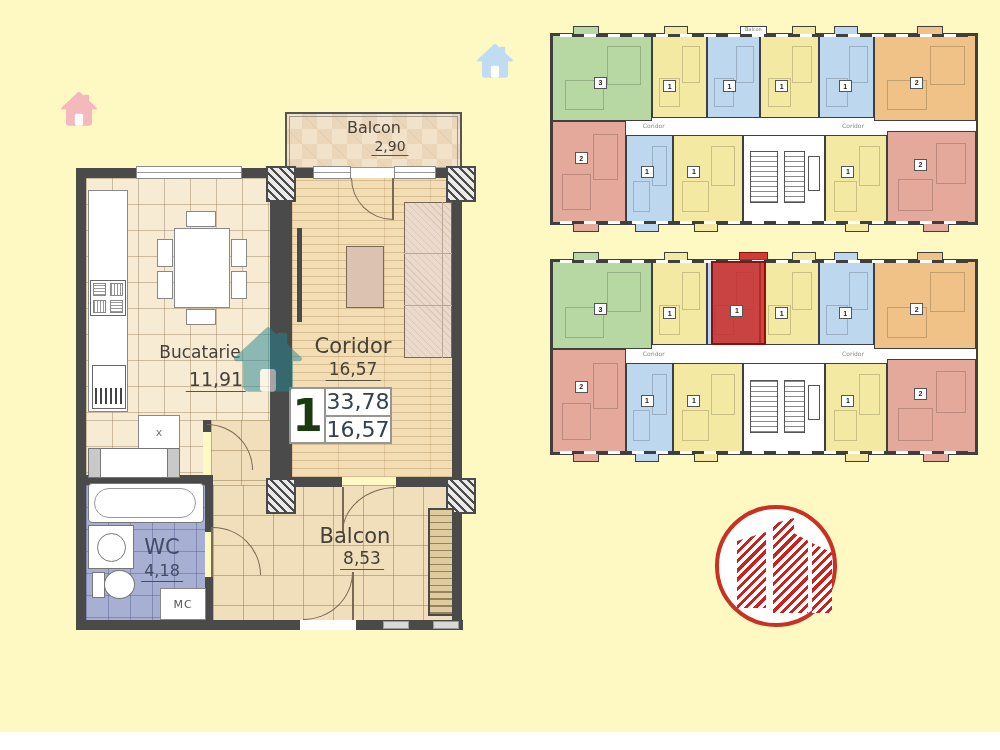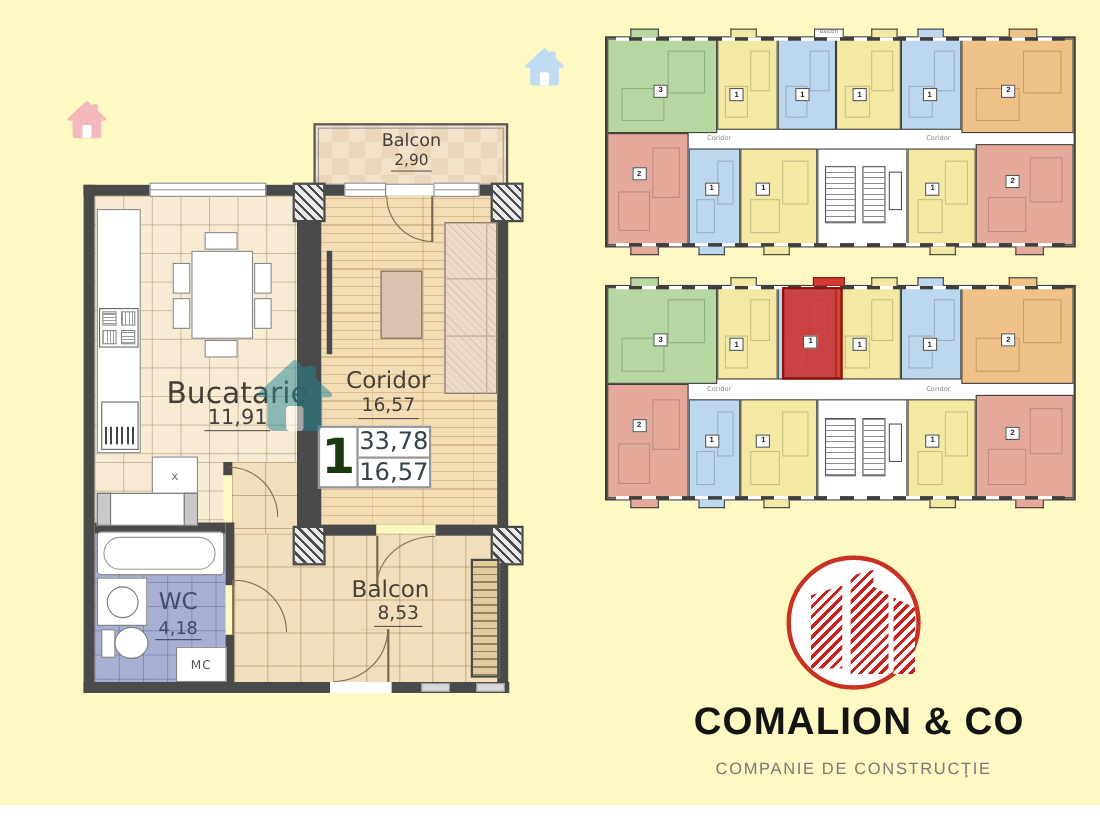--- a/index.html
+++ b/index.html
@@ -80,21 +80,21 @@
   </svg>
   <svg class="wm" style="left:476px;top:42px;width:38px;height:38px;" viewBox="0 0 64 60">
     <rect x="40" y="6" width="9" height="14" rx="2" fill="#bfdcf3"></rect>
     <path d="M32 3 L4 29 H60 Z" fill="#bfdcf3" stroke="#bfdcf3" stroke-width="4" stroke-linejoin="round"></path>
     <rect x="10" y="27" width="44" height="31" rx="5" fill="#bfdcf3"></rect>
     <rect x="25" y="38" width="14" height="20" rx="3" fill="#fff"></rect>
   </svg>
 
   <div class="floor f-balc" style="left:285px;top:112px;width:177px;height:60px;"></div>
   <div class="rlabel" style="left:374px;top:118px;font-size:16px;">Balcon</div>
-  <div class="rlabel" style="left:374px;top:138px;font-size:14px;"><span class="runder">2,90</span></div>
+  <div class="rlabel" style="left:390px;top:138px;font-size:14px;"><span class="runder">2,90</span></div>
 
   <div class="floor f-kitchen" style="left:86px;top:178px;width:184px;height:242px;"></div>
   <div class="floor f-kitchen" style="left:86px;top:420px;width:117px;height:57px;"></div>
   <div class="floor f-antreu" style="left:211px;top:420px;width:59px;height:65px;"></div>
   <div class="floor f-antreu" style="left:213px;top:485px;width:239px;height:135px;"></div>
   <div class="floor f-wood" style="left:292px;top:178px;width:160px;height:299px;"></div>
   <div class="floor f-wc" style="left:86px;top:485px;width:119px;height:135px;"></div>
 
   <div class="wall" style="left:76px;top:168px;width:387px;height:10px;"></div>
   <div class="wall" style="left:76px;top:168px;width:10px;height:462px;"></div>
@@ -166,21 +166,21 @@
   <div class="wh" style="left:88px;top:525px;width:46px;height:44px;border-color:#777;"></div>
   <div class="abs" style="left:97px;top:533px;width:29px;height:29px;border:1.5px solid #777;border-radius:50%;background:#fff;box-sizing:border-box;"></div>
   <div class="wh" style="left:92px;top:572px;width:13px;height:26px;border-color:#777;"></div>
   <div class="abs" style="left:104px;top:570px;width:31px;height:29px;background:#fff;border:1px solid #777;border-radius:50%;box-sizing:border-box;"></div>
   <div class="wh" style="left:160px;top:588px;width:46px;height:32px;border-color:#888;display:flex;align-items:center;justify-content:center;font-size:11px;letter-spacing:1px;color:#555;">
     <span>MC</span>
   </div>
 
   <div class="abs" style="left:428px;top:508px;width:26px;height:108px;background:#dfcb9e;border:2px solid #4a4a4a;box-sizing:border-box;background-image:repeating-linear-gradient(0deg,rgba(90,70,40,.55) 0 1.5px,transparent 1.5px 7px);"></div>
 
-  <div class="rlabel" style="left:216px;top:342px;font-size:27px;">Bucatarie</div>
+  <div class="rlabel" style="left:200px;top:342px;font-size:17px;">Bucatarie</div>
   <div class="rlabel" style="left:216px;top:368px;font-size:19px;"><span class="runder">11,91</span></div>
   <div class="rlabel" style="left:353px;top:334px;font-size:21px;">Coridor</div>
   <div class="rlabel" style="left:353px;top:359px;font-size:17px;"><span class="runder">16,57</span></div>
   <div class="rlabel" style="left:162px;top:535px;font-size:21px;color:#434b67;">WC</div>
   <div class="rlabel" style="left:162px;top:561px;font-size:16px;color:#434b67;"><span class="runder" style="border-color:#434b67;">4,18</span></div>
   <div class="rlabel" style="left:355px;top:524px;font-size:21px;">Balcon</div>
   <div class="rlabel" style="left:362px;top:548px;font-size:17px;"><span class="runder">8,53</span></div>
 
   <div class="badge" style="left:289px;top:387px;width:103px;height:57px;">
     <div class="num">1</div>
@@ -312,16 +312,14 @@
     <div class="tab" style="left:44%;width:29px;top:-9px;background:rgba(204,38,33,.9);border-color:#871310;z-index:6;"></div>
     <div class="hl" style="left:37.5%;top:0;width:13%;height:44%;">
       <div class="chip" style="left:34%;top:52%;">1</div>
     </div>
   </div>
 
   <div class="logo-circle" style="left:715px;top:505px;width:122px;height:122px;"></div>
   <div class="tower" style="left:737px;top:532px;width:29px;height:76px;clip-path:polygon(0 12%,100% 0,100% 100%,0 100%);"></div>
   <div class="tower" style="left:773px;top:518px;width:35px;height:95px;clip-path:polygon(0 6%,60% 0,60% 16%,100% 24%,100% 100%,0 100%);"></div>
   <div class="tower" style="left:812px;top:543px;width:20px;height:70px;clip-path:polygon(0 0,100% 14%,100% 100%,0 100%);"></div>
-  <div class="company" style="left:781px;top:636px;">COMALION &amp; CO</div>
-  <div class="tagline" style="left:776px;top:691px;">COMPANIE DE CONSTRUCŢIE</div>
 
 </div>
 
 </body></html>

